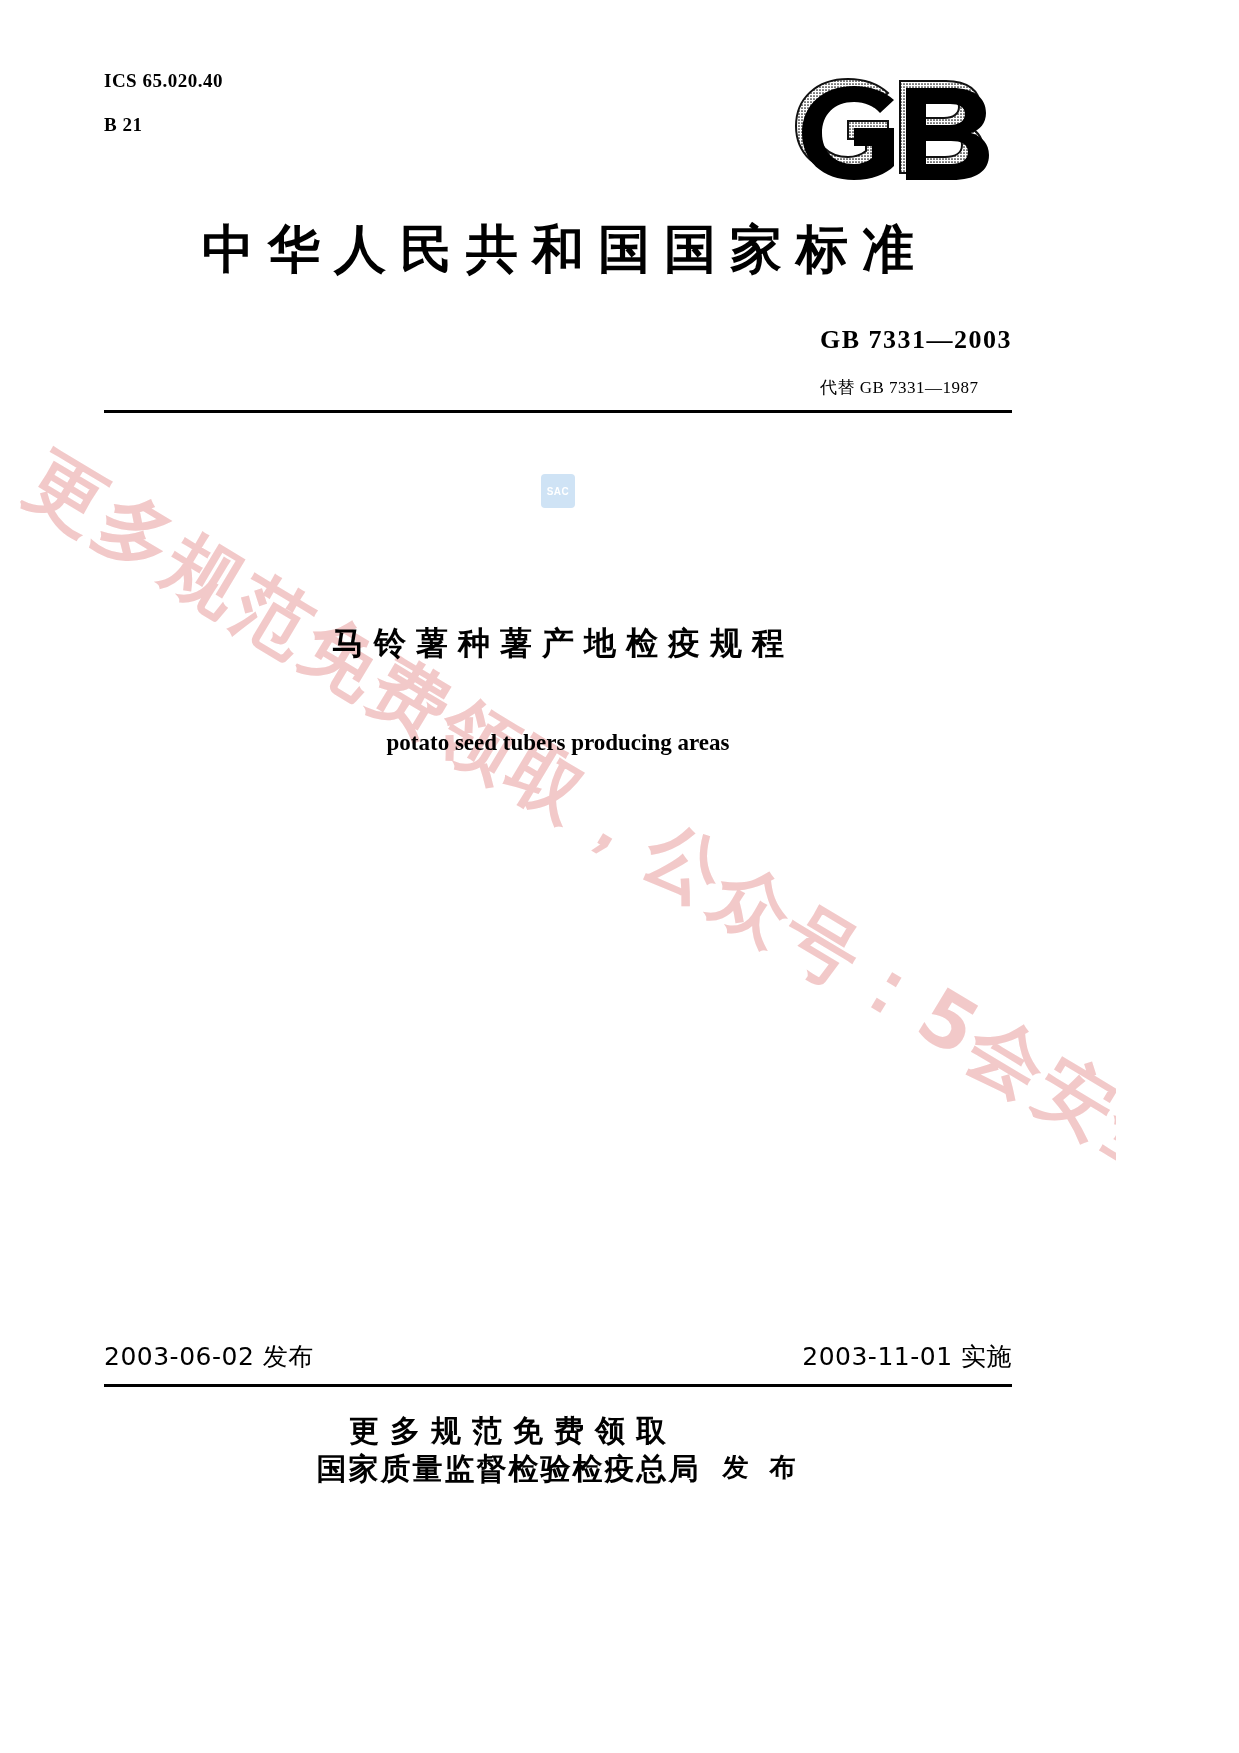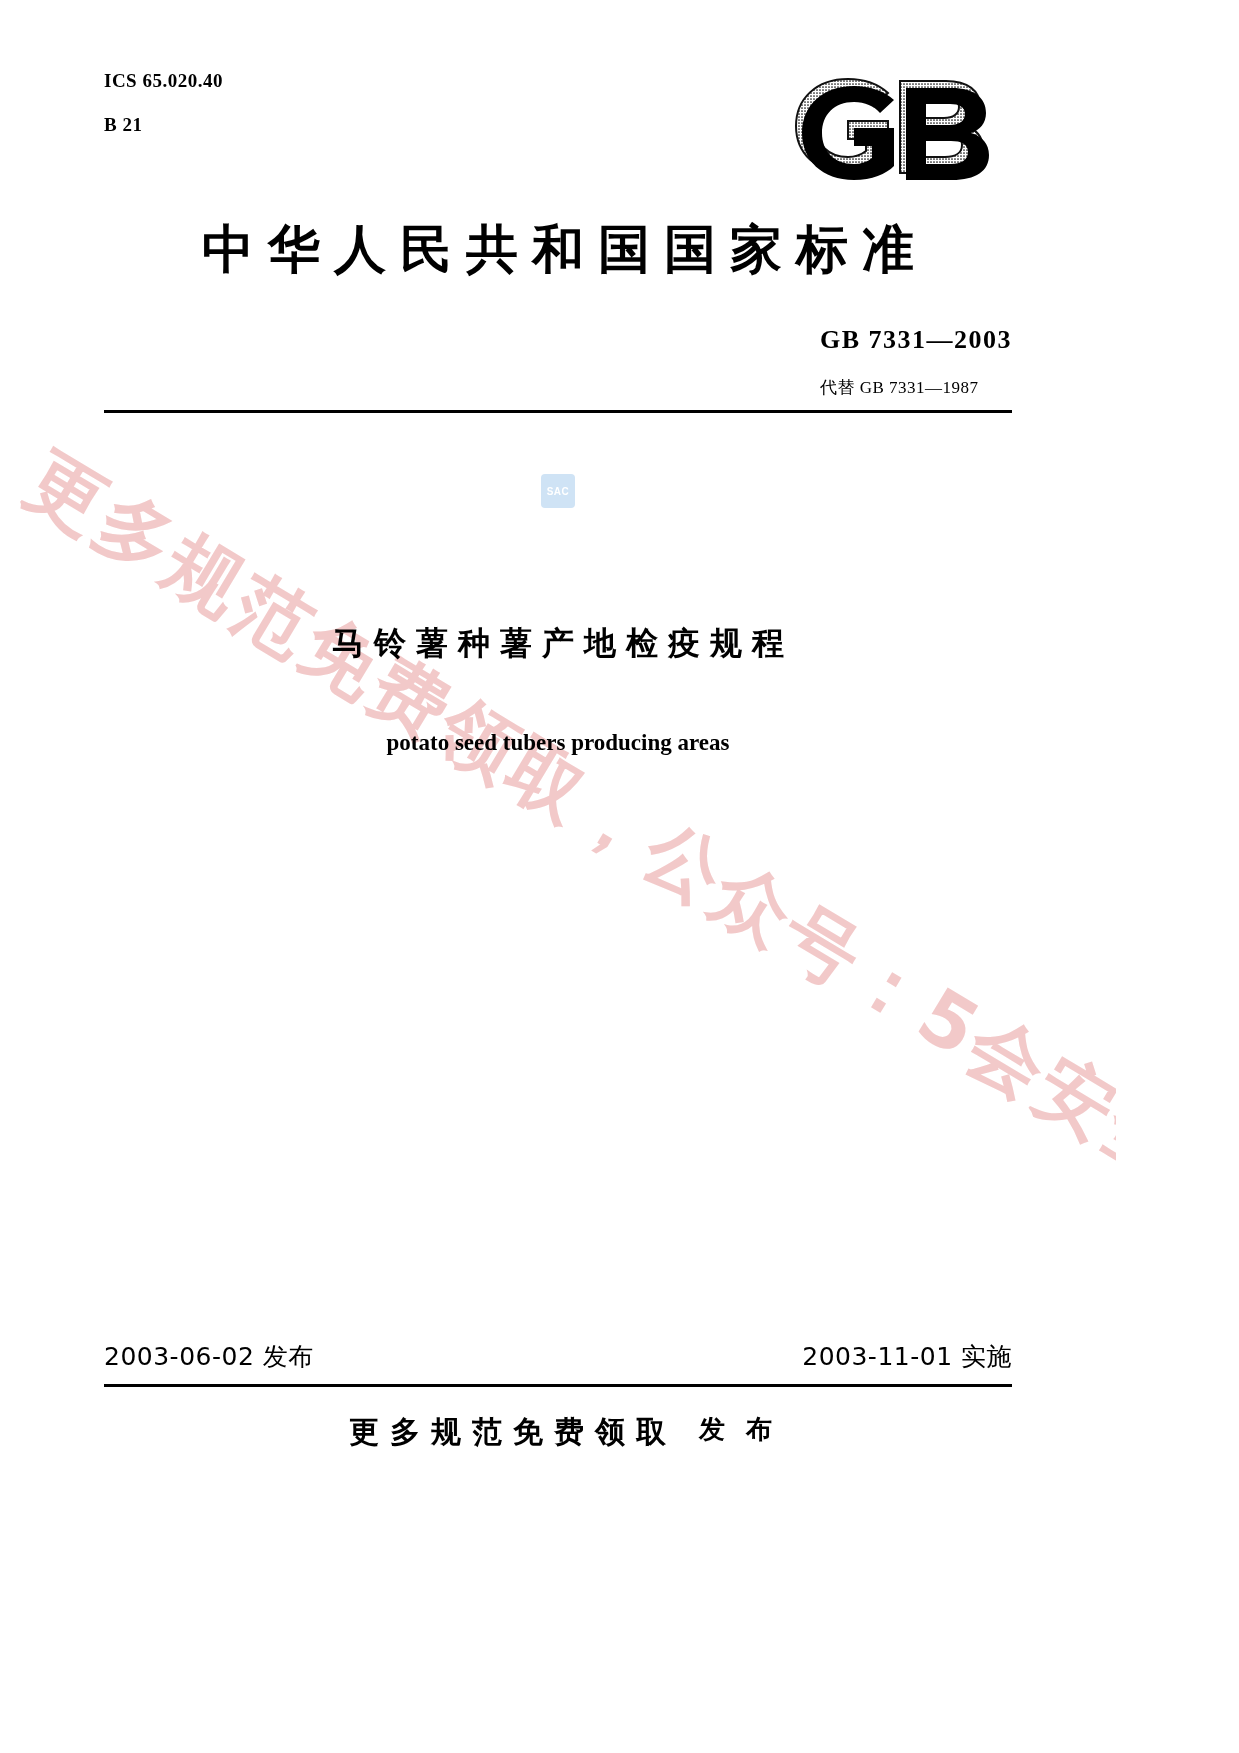--- a/index.html
+++ b/index.html
@@ -258,17 +258,18 @@
     <div>potato seed tubers producing areas</div>
   </div>
 
   <div class="rule-bottom"></div>
   <div class="date-left">2003-06-02 发布</div>
   <div class="date-right">2003-11-01 实施</div>
 
   <div class="issuer-wrap">
     <div class="issuer-lines">
       <div class="l1">更多规范免费领取</div>
+      <div class="l2">国家质量监督检验检疫总局</div>
     </div>
     <div class="issuer-publish">发 布</div>
   </div>
 
 </div>
 
 </body></html>

